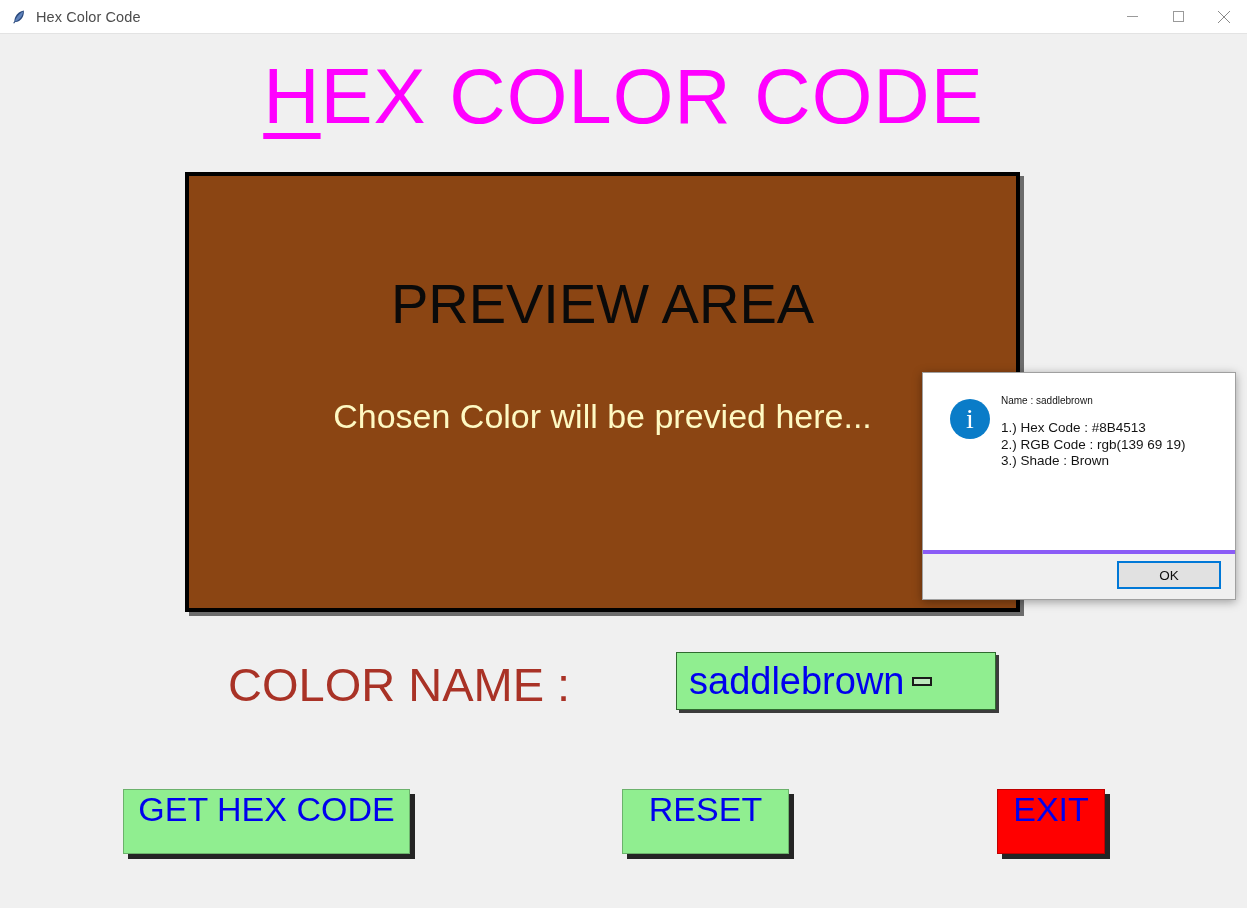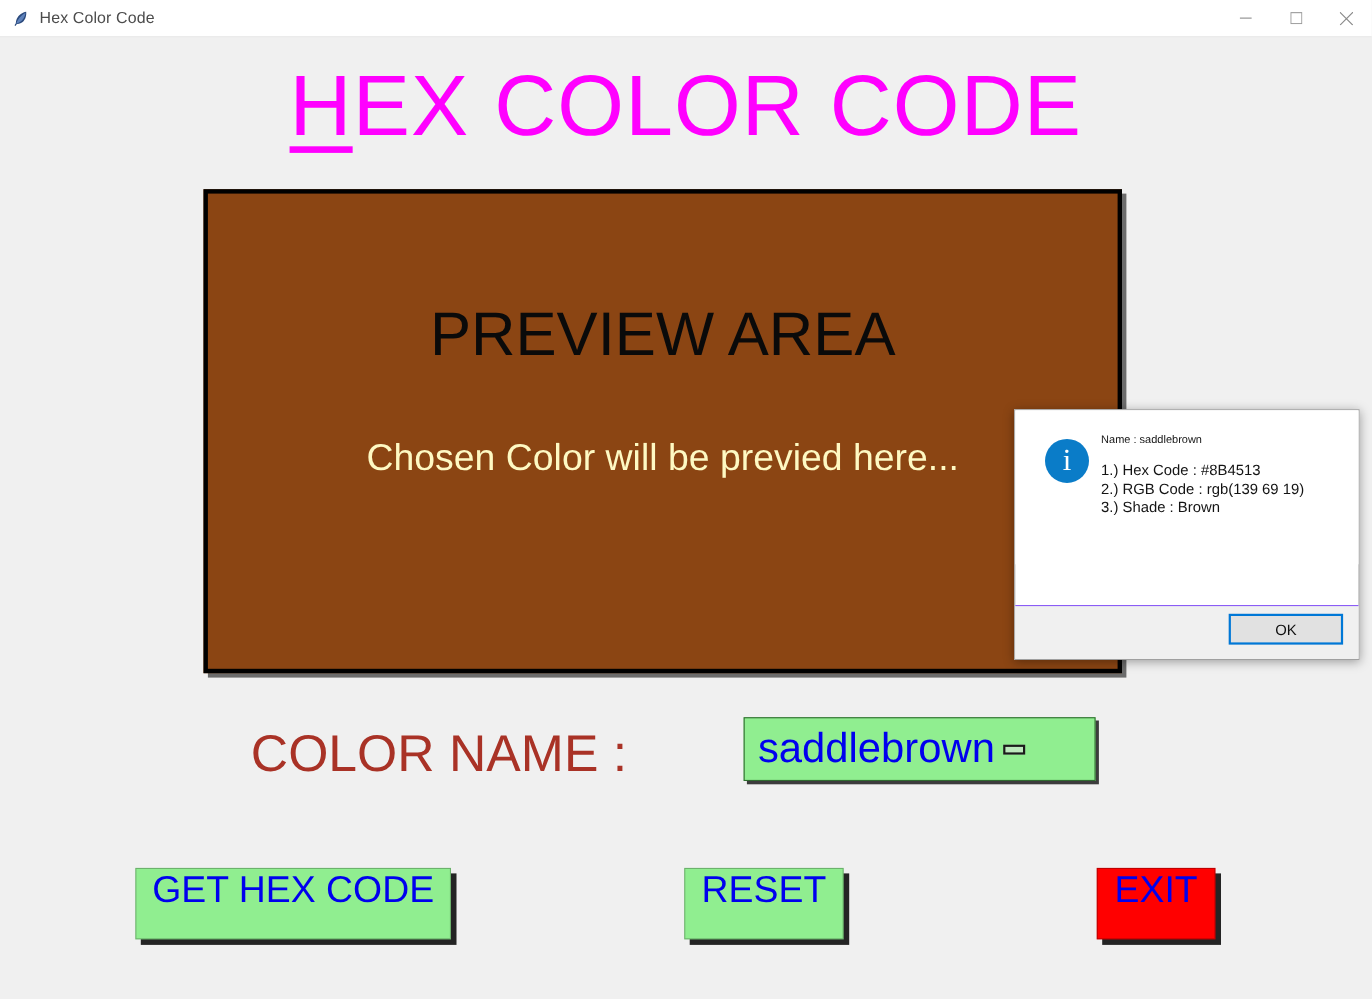--- a/index.html
+++ b/index.html
@@ -157,21 +157,21 @@
     border: 1px solid rgba(0,0,0,0.25);
   }
   #btn-get {
     left: 123px; top: 789px;
     width: 287px; height: 65px;
     background: #90EE90;
     font-size: 34px;
   }
   #btn-reset {
     left: 622px; top: 789px;
-    width: 145px; height: 65px;
+    width: 167px; height: 65px;
     background: #90EE90;
     font-size: 34px;
   }
   #btn-exit {
     left: 997px; top: 789px;
     width: 108px; height: 65px;
     background: #ff0000;
     font-size: 34px;
   }
 
@@ -247,21 +247,21 @@
     color: #141414;
     line-height: 16.5px;
     white-space: nowrap;
   }
   #dialog .dlg-footer {
     position: absolute;
     left: 0; bottom: 0;
     width: 100%;
     height: 49px;
     background: #f0f0f0;
-    border-top: 1px solid #8b5cf6;
+    border-top: 4px solid #8b5cf6;
     box-sizing: border-box;
   }
   #dialog .ok-btn {
     position: absolute;
     right: 14px; top: 7px;
     width: 104px; height: 28px;
     background: #e1e1e1;
     border: 2px solid #0078d7;
     box-sizing: border-box;
     display: flex; align-items: center; justify-content: center;

